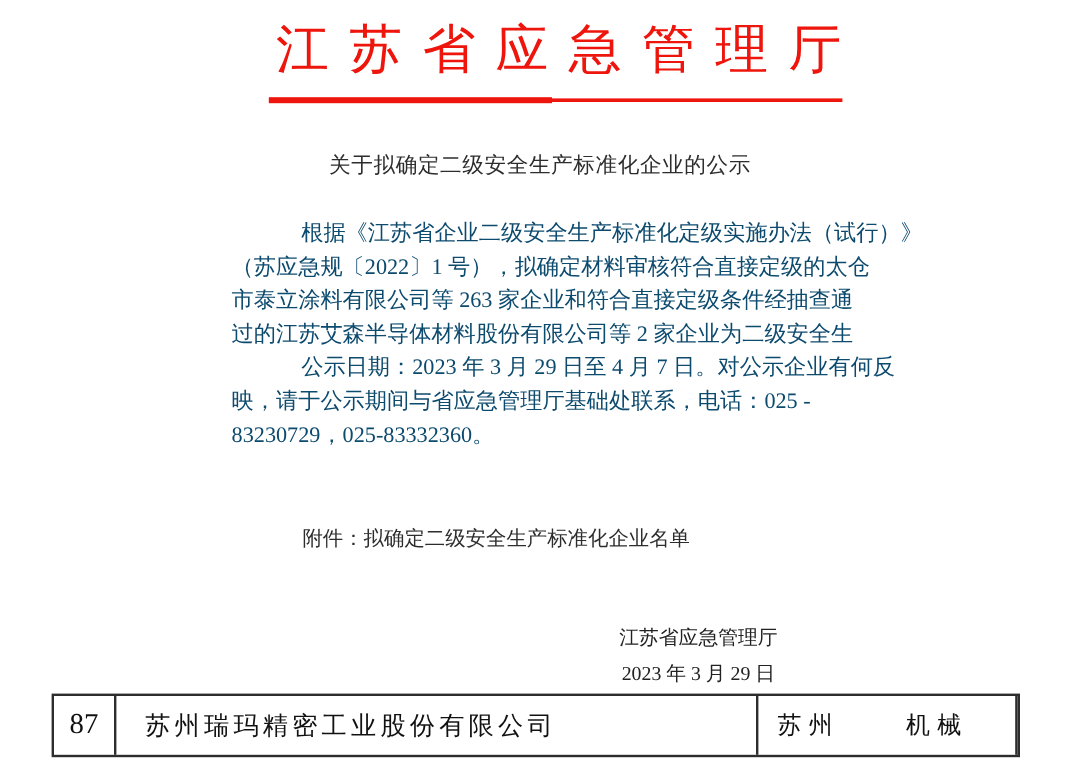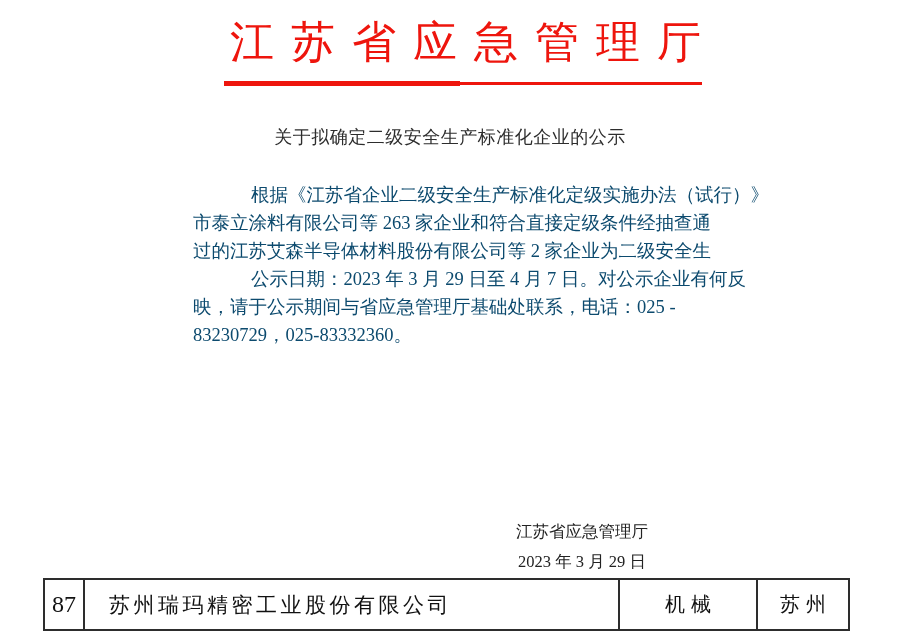--- a/index.html
+++ b/index.html
@@ -127,21 +127,21 @@
     font-family: "Liberation Serif", serif;
     color: #111111;
   }
   .cell {
     box-sizing: border-box;
     display: flex;
     align-items: center;
     height: 100%;
   }
   .cell-no {
-    width: 40px;
+    width: 52px;
     justify-content: center;
     border-right: 2px solid #2d2d2d;
     font-size: 24px;
   }
   .cell-company {
     width: 535px;
     border-right: 2px solid #2d2d2d;
     padding-left: 24px;
     font-size: 21px;
     letter-spacing: 3.5px;
@@ -172,33 +172,35 @@
 
   <div class="red-line">
     <span class="seg-left"></span>
     <span class="seg-right"></span>
   </div>
 
   <div class="notice-title">关于拟确定二级安全生产标准化企业的公示</div>
 
   <div class="body-block">
     <div class="body-line indent">根据《江苏省企业二级安全生产标准化定级实施办法（试行）》</div>
+    <div class="body-line">（苏应急规〔2022〕1 号），拟确定材料审核符合直接定级的太仓</div>
     <div class="body-line">市泰立涂料有限公司等 263 家企业和符合直接定级条件经抽查通</div>
     <div class="body-line">过的江苏艾森半导体材料股份有限公司等 2 家企业为二级安全生</div>
     <div class="body-line indent">公示日期：2023 年 3 月 29 日至 4 月 7 日。对公示企业有何反</div>
     <div class="body-line">映，请于公示期间与省应急管理厅基础处联系，电话：025 -</div>
     <div class="body-line">83230729，025-83332360。</div>
   </div>
 
+  <div class="attachment">附件：拟确定二级安全生产标准化企业名单</div>
 
   <div class="signature">
     <div>江苏省应急管理厅</div>
     <div>2023 年 3 月 29 日</div>
   </div>
 
   <div class="list-row">
     <div class="cell cell-no">87</div>
     <div class="cell cell-company">苏州瑞玛精密工业股份有限公司</div>
+    <div class="cell cell-city">苏州</div>
     <div class="cell cell-industry">机械</div>
-    <div class="cell cell-city">苏州</div>
   </div>
 
 </div>
 
 </body></html>

